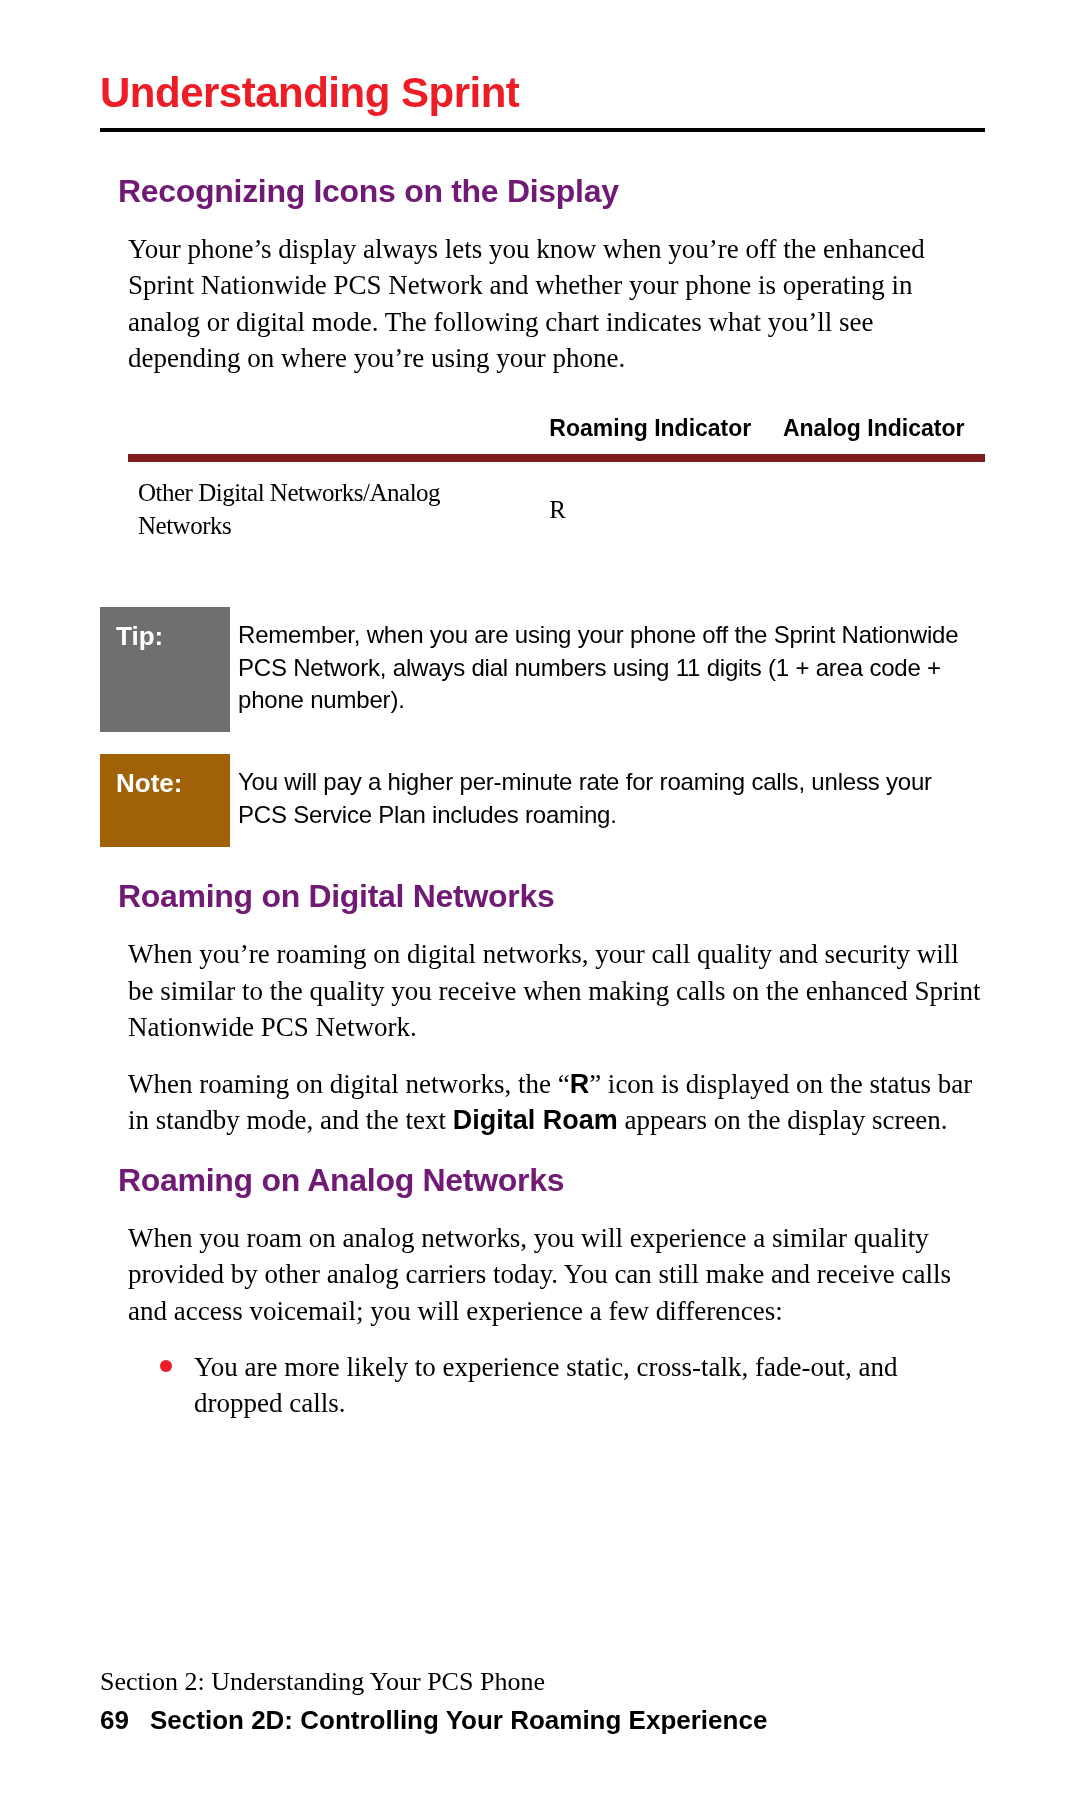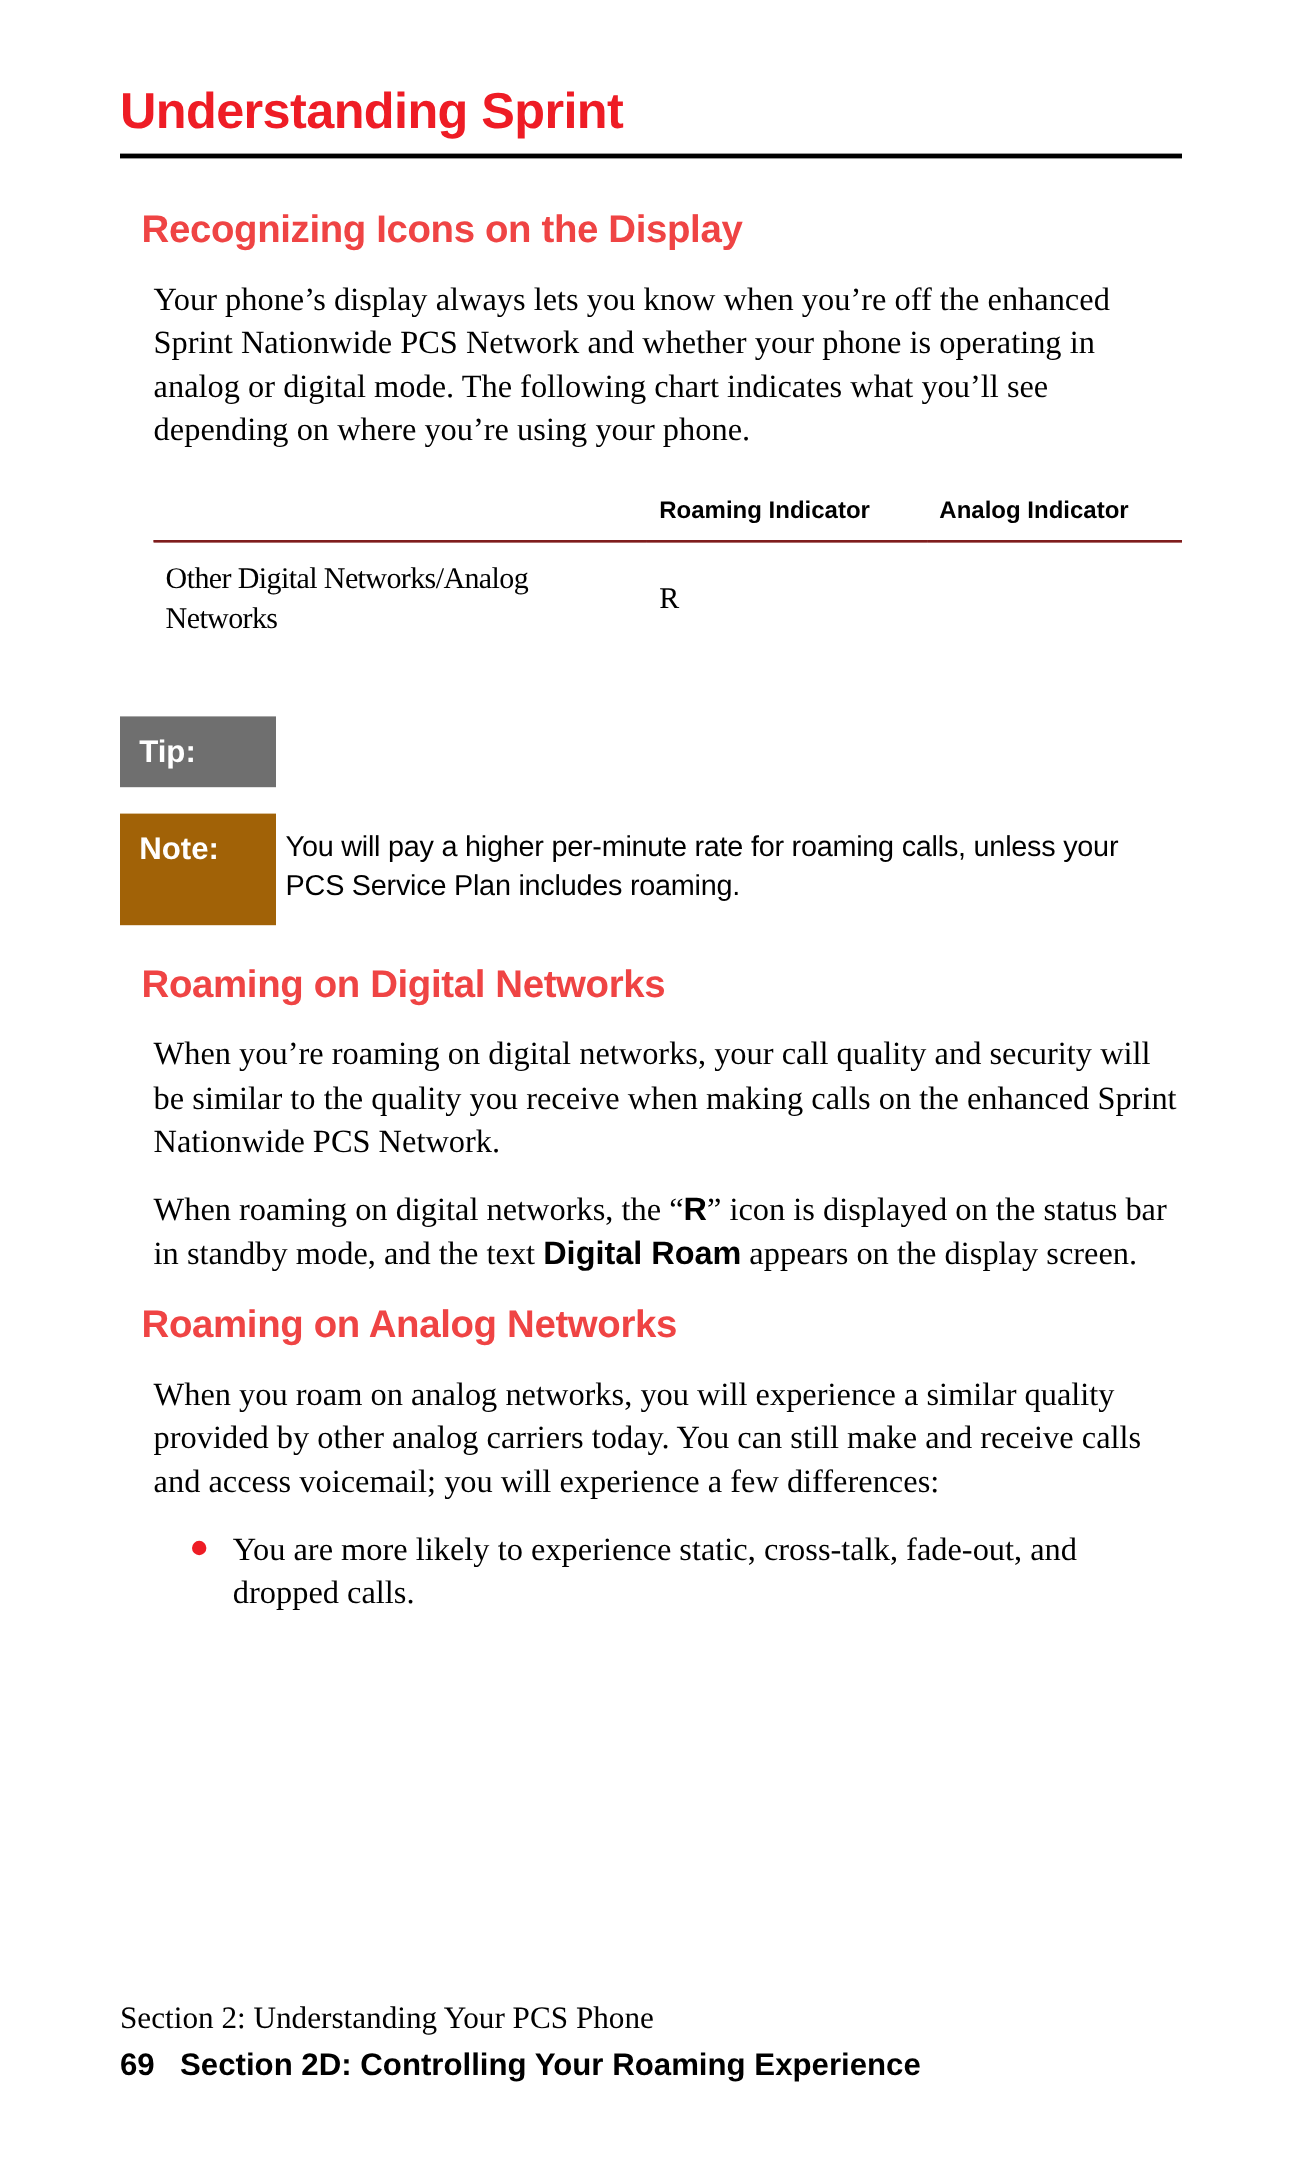--- a/index.html
+++ b/index.html
@@ -25,41 +25,41 @@
     letter-spacing:-0.5px;
   }
   .title-rule{
     border:none;
     border-top:4px solid #000;
     margin:0 0 38px 0;
   }
   h2.sub-title{
     font-family:"Helvetica Neue",Helvetica,Arial,sans-serif;
     font-weight:700;
-    color:#ef4444;
+    color:#701a75;
     font-size:32px;
     margin:0 0 18px 18px;
     letter-spacing:-0.3px;
   }
   p.body-para{
     margin:0 0 20px 28px;
   }
   table.indicator-table{
     border-collapse:collapse;
     width:calc(100% - 28px);
     margin:30px 0 50px 28px;
     font-size:25px;
   }
   table.indicator-table th{
     font-family:"Helvetica Neue",Helvetica,Arial,sans-serif;
     font-weight:700;
-    font-size:20px;
+    font-size:23px;
     text-align:left;
     padding:6px 10px 10px 10px;
-    border-bottom:2px solid #7f1d1d;
+    border-bottom:8px solid #7f1d1d;
   }
   table.indicator-table th:first-child{width:48%;}
   table.indicator-table td{
     padding:14px 10px;
   }
   table.indicator-table tr.row-sprint td{
     border-bottom:1px solid #000;
   }
   .callout{
     display:flex;
@@ -156,20 +156,21 @@
       <tr>
         <td style="letter-spacing:-0.5px;">Other Digital Networks/Analog Networks</td>
         <td>R</td>
         <td></td>
       </tr>
     </tbody>
   </table>
 
   <div class="callout tip">
     <div class="label">Tip:</div>
+    <div class="text">Remember, when you are using your phone off the Sprint Nationwide PCS Network, always dial numbers using 11 digits (1 + area code + phone number).</div>
   </div>
 
   <div class="callout note">
     <div class="label">Note:</div>
     <div class="text">You will pay a higher per-minute rate for roaming calls, unless your PCS Service Plan includes roaming.</div>
   </div>
 
   <h2 class="sub-title">Roaming on Digital Networks</h2>
   <p class="body-para">When you’re roaming on digital networks, your call quality and security will be similar to the quality you receive when making calls on the enhanced Sprint Nationwide PCS Network.</p>
   <p class="body-para">

